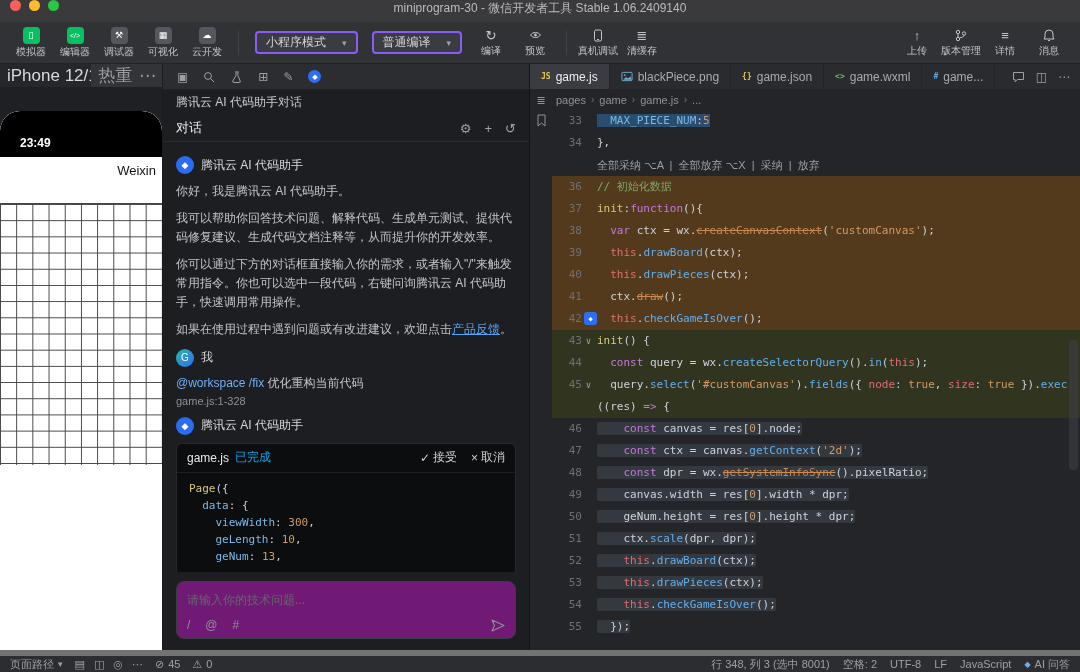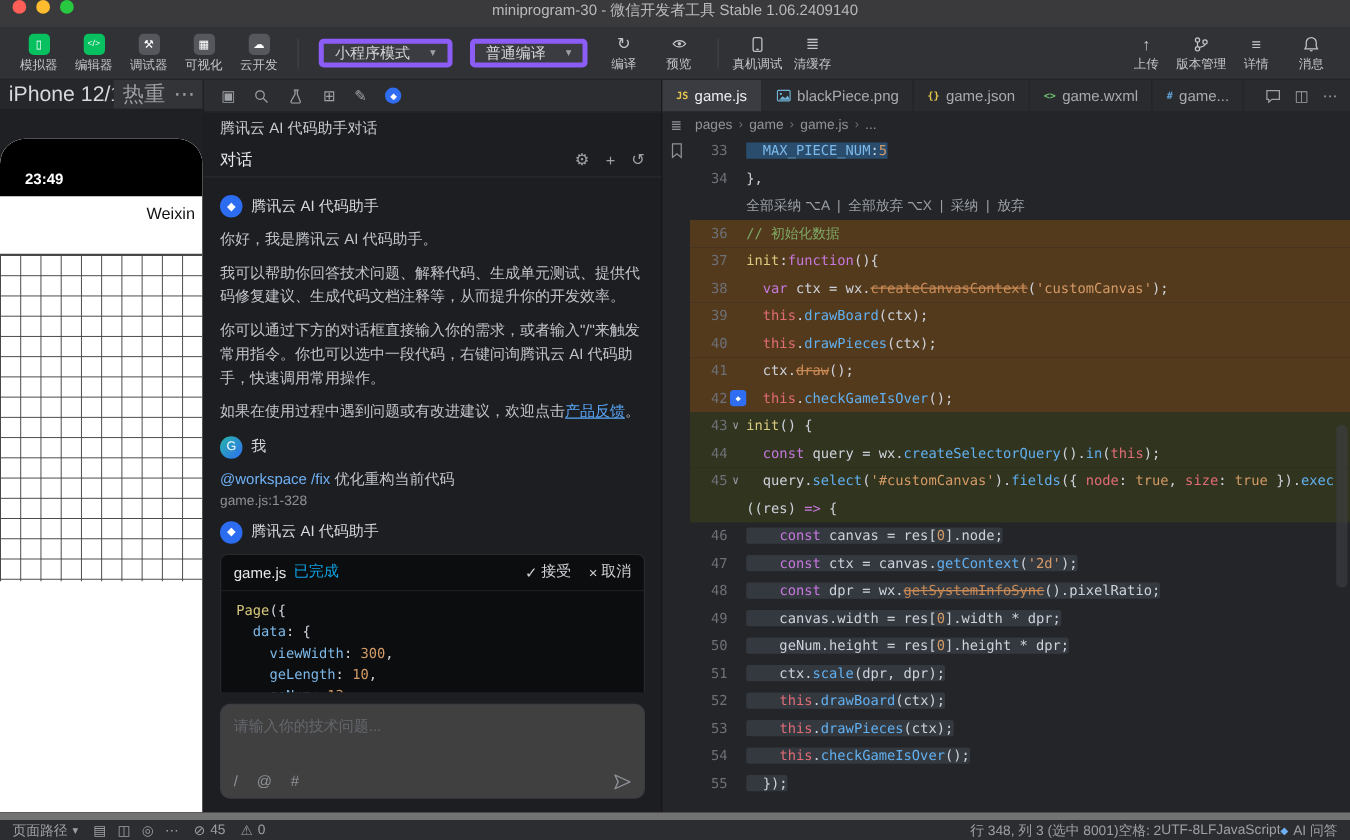--- a/index.html
+++ b/index.html
@@ -14,21 +14,21 @@
 .light.red{background:#ff5f57}.light.yellow{background:#febc2e}.light.green{background:#28c840}
 .titlebar .title{position:absolute;left:0;right:0;text-align:center;font-size:12px;color:#b9babc}
 
 
 .toolbar{height:42px;background:#313236;border-bottom:1px solid #222327;display:flex;align-items:center;padding:0 10px;flex:none;gap:2px}
 .tool{display:flex;flex-direction:column;align-items:center;justify-content:center;gap:1px;min-width:42px;height:40px;cursor:default}
 .ticon{width:17px;height:17px;border-radius:4px;display:flex;align-items:center;justify-content:center;font-size:9px;color:#fff;background:#55575c}
 .ticon.green{background:#07c160}
 .ticon.plain{background:transparent;color:#c3c5c9;font-size:13px;width:auto;height:15px}
 .tlabel{font-size:10px;color:#c3c5c9;white-space:nowrap}
-.dd{height:23px;background:#3b3c41;border:4px solid #8b5cf6;border-radius:4px;display:flex;align-items:center;gap:16px;padding:0 9px;font-size:12px;color:#d4d5d8;margin:0 6px;white-space:nowrap}
+.dd{height:23px;background:#3b3c41;border:2px solid #8b5cf6;border-radius:4px;display:flex;align-items:center;gap:16px;padding:0 9px;font-size:12px;color:#d4d5d8;margin:0 6px;white-space:nowrap}
 .caret{color:#9ea0a5;font-size:9px}
 .sep{width:1px;height:24px;background:#424348;margin:0 8px;flex:none}
 .tb-right{margin-left:auto;display:flex;gap:2px}
 
 
 .main{flex:1;display:flex;min-height:0}
 
 
 .sim{width:163px;flex:none;display:flex;flex-direction:column;background:#26272b;border-right:1px solid #1b1c1e}
 .sim-tabs{height:23px;background:#333438;display:flex;align-items:center;font-size:17px;color:#9a9ca1;flex:none}
@@ -65,21 +65,21 @@
 .fileref{font-size:11px;color:#8d9095;margin:2px 0 4px}
 .cb{background:#0c0d0e;border:1px solid #28292d;border-radius:6px;margin-top:4px;overflow:hidden}
 .cb-head{height:29px;display:flex;align-items:center;gap:6px;padding:0 10px;border-bottom:1px solid #1d1e20}
 .cb-file{font-size:12px;color:#e7e8ea}
 .cb-status{font-size:12px;color:#0ea5e9}
 .cb-actions{margin-left:auto;display:flex;gap:14px;font-size:12px;color:#cfd2d6}
 .cb-btn{display:flex;align-items:center;gap:3px;cursor:pointer}
 .cb-body{padding:7px 12px 10px;font-family:"DejaVu Sans Mono",monospace;font-size:11px;line-height:17px}
 .cbl{white-space:pre}
 .ai-inputwrap{flex:none;padding:9px 13px 11px;background:#1d1e22}
-.ai-input{position:relative;height:76px;background:#404040;border:1px solid #3a3c41;border-radius:8px;padding:8px 10px}
+.ai-input{position:relative;height:58px;background:#701a75;border:1px solid #3a3c41;border-radius:8px;padding:8px 10px}
 .ai-input input{background:transparent;border:none;outline:none;width:100%;font-size:12px;color:#d0d2d5;font-family:inherit}
 .ai-input input::placeholder{color:#64676c}
 .ai-hints{position:absolute;left:10px;right:10px;bottom:6px;display:flex;align-items:center;gap:15px;font-size:12px;color:#8e9196}
 .send{margin-left:auto;color:#8e9196;display:flex}
 
 
 .editor{flex:1;display:flex;flex-direction:column;min-width:0;background:#242528}
 .ed-tabs{height:25px;background:#2a2b2f;display:flex;align-items:stretch;flex:none;font-size:12px;color:#a7aaaf}
 .tab{display:flex;align-items:center;gap:5px;padding:0 11px;border-right:1px solid #232428;white-space:nowrap;cursor:pointer}
 .tab.active{background:#3a3c42;color:#edeef1}
@@ -115,21 +115,21 @@
 .tk-s{color:#d69a66}
 .tk-n{color:#d19a66}
 .tk-c{color:#7fa864}
 .tk-dep{color:#c98a56;text-decoration:line-through}
 .vscroll{position:absolute;right:2px;top:230px;width:9px;height:130px;background:#3e4045;border-radius:4px;opacity:.6}
 
 
 .statusbar{height:22px;background:#2c2d31;border-top:6px solid #737373;display:flex;align-items:center;padding:0 10px;gap:12px;font-size:11px;color:#9da0a5;flex:none}
 .sb-item{display:flex;align-items:center;gap:4px;white-space:nowrap;cursor:pointer}
 .sb-icons{display:flex;gap:9px;font-size:11px}
-.sb-right{margin-left:auto;display:flex;align-items:center;white-space:nowrap}
+.sb-right{margin-left:auto;display:flex;gap:13px;align-items:center;white-space:nowrap}
 .aiq-ico{color:#6fb0f4;font-size:8px}
 svg{display:block}
 </style>
 </head>
 <body>
 
 <div class="app">
 
   <div class="titlebar">
     <span class="title">miniprogram-30 - 微信开发者工具 Stable 1.06.2409140</span>

